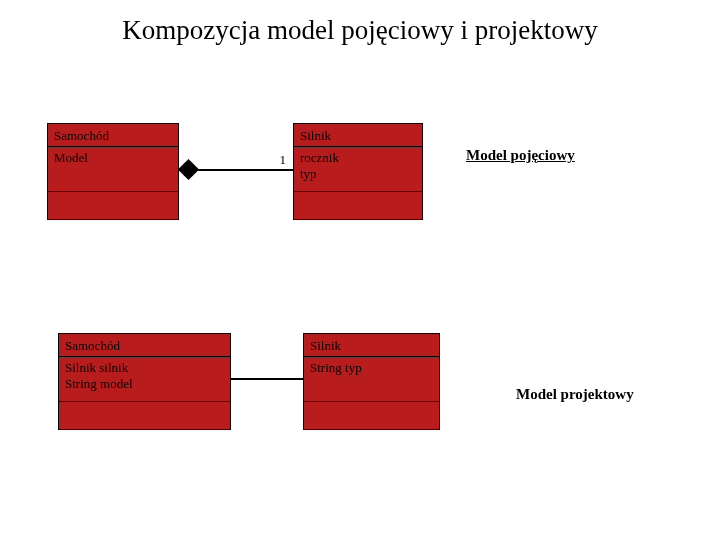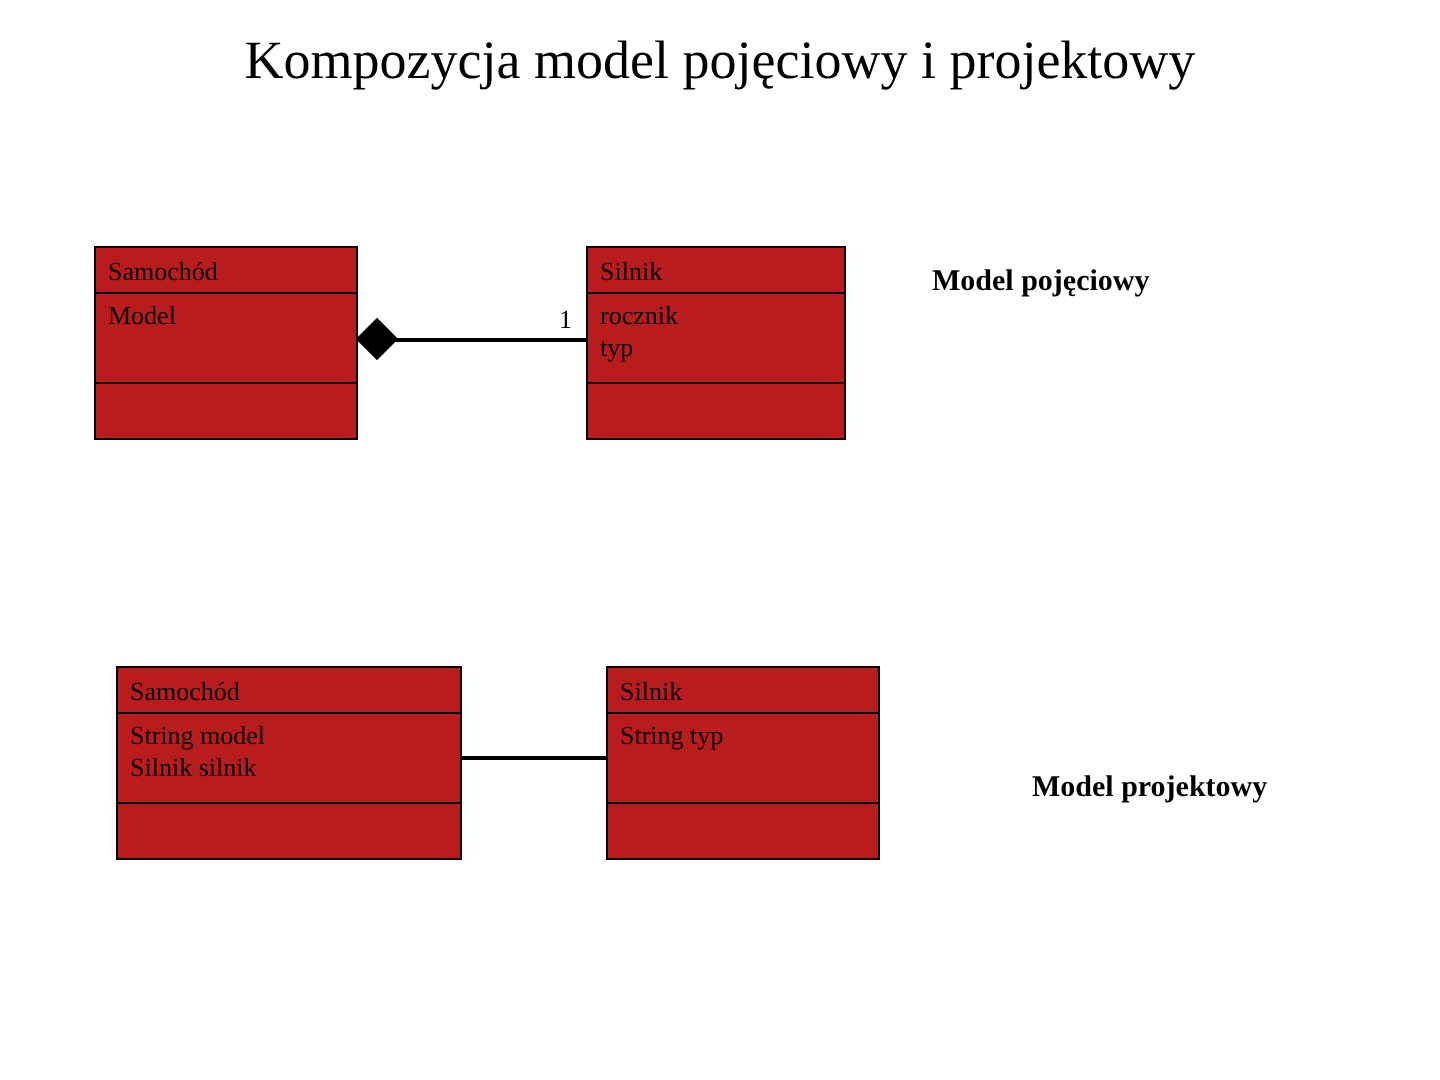--- a/index.html
+++ b/index.html
@@ -125,29 +125,29 @@
       <div class="uml-attr">rocznik</div>
       <div class="uml-attr">typ</div>
     </div>
     <div class="uml-compartment uml-ops" style="height:26px;"></div>
   </div>
 
   <div class="assoc-line" style="left:182px; top:169px; width:111px;"></div>
   <div class="diamond" style="left:181px; top:162px;"></div>
   <div class="multiplicity" style="left:262px; top:152px; width:24px; text-align:right;">1</div>
 
-  <div class="caption" style="left:466px; top:132px;">Model pojęciowy</div>
+  <div class="caption" style="left:466px; top:146px;text-decoration:underline;">Model pojęciowy</div>
 
   <div class="uml-class" style="left:58px; top:333px; width:173px; height:97px;">
     <div class="uml-compartment divider" style="height:23px;">
       <div class="uml-name">Samochód</div>
     </div>
     <div class="uml-compartment divider uml-attr-list" style="height:45px;">
+      <div class="uml-attr">Silnik silnik</div>
       <div class="uml-attr">String model</div>
-      <div class="uml-attr">Silnik silnik</div>
     </div>
     <div class="uml-compartment uml-ops" style="height:26px;"></div>
   </div>
 
   <div class="uml-class" style="left:303px; top:333px; width:137px; height:97px;">
     <div class="uml-compartment divider" style="height:23px;">
       <div class="uml-name">Silnik</div>
     </div>
     <div class="uml-compartment divider uml-attr-list" style="height:45px;">
       <div class="uml-attr">String typ</div>

